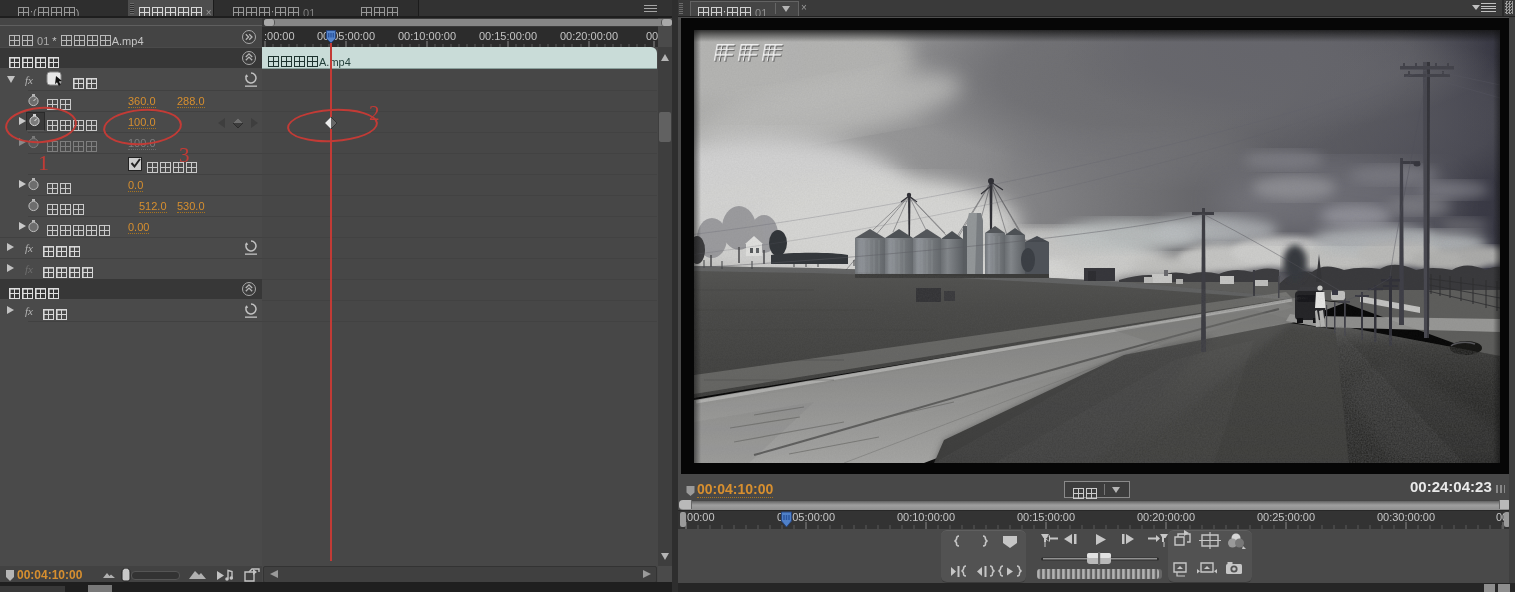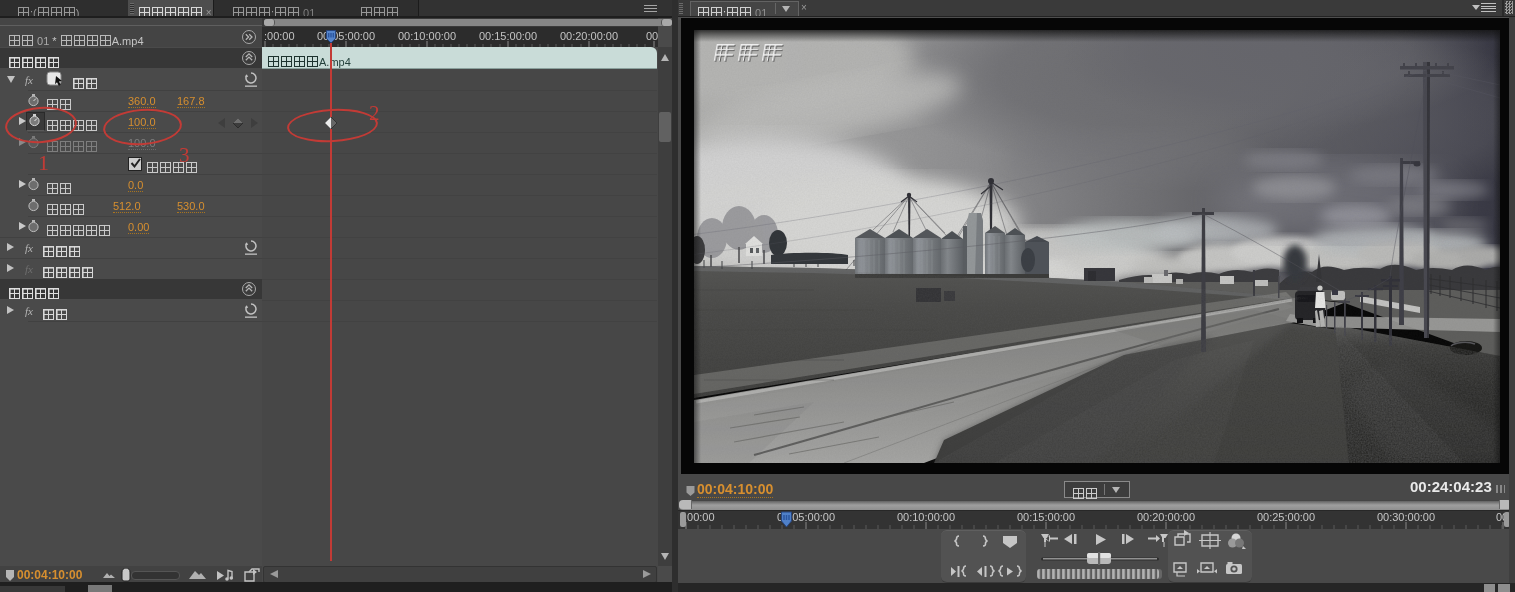--- a/index.html
+++ b/index.html
@@ -76,21 +76,21 @@
         <rect x="2" y="14.5" width="12" height="1.3" fill="#c2c2c2"></rect>
       </svg>
 
     <svg class="a sw" style="left:28px;top:94px" viewBox="0 0 11 13">
         <rect x="4" y="0" width="3" height="2" fill="#b5b5b5"></rect>
         <circle cx="5.5" cy="7" r="4.6" fill="#6d6d6d" stroke="#bdbdbd"></circle>
         <path d="M5.5 7L8 4.5" stroke="#ddd"></path>
       </svg>
     <div class="a" style="left:46px;top:95px;--c:#c9c9c9;"><i class="zh"></i><i class="zh"></i></div>
     <div class="a orv" style="left:128px;top:95px;text-align:right;">360.0</div>
-    <div class="a orv" style="left:177px;top:95px;">167.8</div>
+    <div class="a orv" style="left:177px;top:95px;">288.0</div>
 
     <div class="a tri-r" style="left:19px;top:117px;border-left-color:#c9c9c9;"></div>
     <div class="a" style="left:26px;top:112px;width:17px;height:17px;background:#393939;border:1px solid #2a2a2a;border-bottom-color:#5a5a5a;"></div>
     <svg class="a sw" style="left:29px;top:114px" viewBox="0 0 11 13">
         <rect x="4" y="0" width="3" height="2" fill="#cfcfcf"></rect>
         <circle cx="5.5" cy="7" r="4.6" fill="#7a7a7a" stroke="#d5d5d5"></circle>
         <path d="M5.5 7L8 4.5" stroke="#eee"></path>
       </svg>
     <div class="a" style="left:46px;top:116px;--c:#c9c9c9;"><i class="zh"></i><i class="zh"></i><i class="zh"></i><i class="zh"></i></div>
     <div class="a orv" style="left:128px;top:116px;">100.0</div>
@@ -121,21 +121,21 @@
         <circle cx="5.5" cy="7" r="4.6" fill="#6d6d6d" stroke="#bdbdbd"></circle>
       </svg>
     <div class="a" style="left:46px;top:179px;--c:#c9c9c9;"><i class="zh"></i><i class="zh"></i></div>
     <div class="a orv" style="left:128px;top:179px;">0.0</div>
 
     <svg class="a sw" style="left:28px;top:199px" viewBox="0 0 11 13">
         <rect x="4" y="0" width="3" height="2" fill="#b5b5b5"></rect>
         <circle cx="5.5" cy="7" r="4.6" fill="#6d6d6d" stroke="#bdbdbd"></circle>
       </svg>
     <div class="a" style="left:46px;top:200px;--c:#c9c9c9;"><i class="zh"></i><i class="zh"></i><i class="zh"></i></div>
-    <div class="a orv" style="left:113px;top:200px;">512.0</div>
+    <div class="a orv" style="left:139px;top:200px;">512.0</div>
     <div class="a orv" style="left:177px;top:200px;">530.0</div>
 
     <div class="a tri-r" style="left:19px;top:222px;border-left-color:#c9c9c9;"></div>
     <svg class="a sw" style="left:28px;top:220px" viewBox="0 0 11 13">
         <rect x="4" y="0" width="3" height="2" fill="#b5b5b5"></rect>
         <circle cx="5.5" cy="7" r="4.6" fill="#6d6d6d" stroke="#bdbdbd"></circle>
       </svg>
     <div class="a" style="left:46px;top:221px;--c:#c9c9c9;"><i class="zh"></i><i class="zh"></i><i class="zh"></i><i class="zh"></i><i class="zh"></i></div>
     <div class="a orv" style="left:128px;top:221px;">0.00</div>
 

